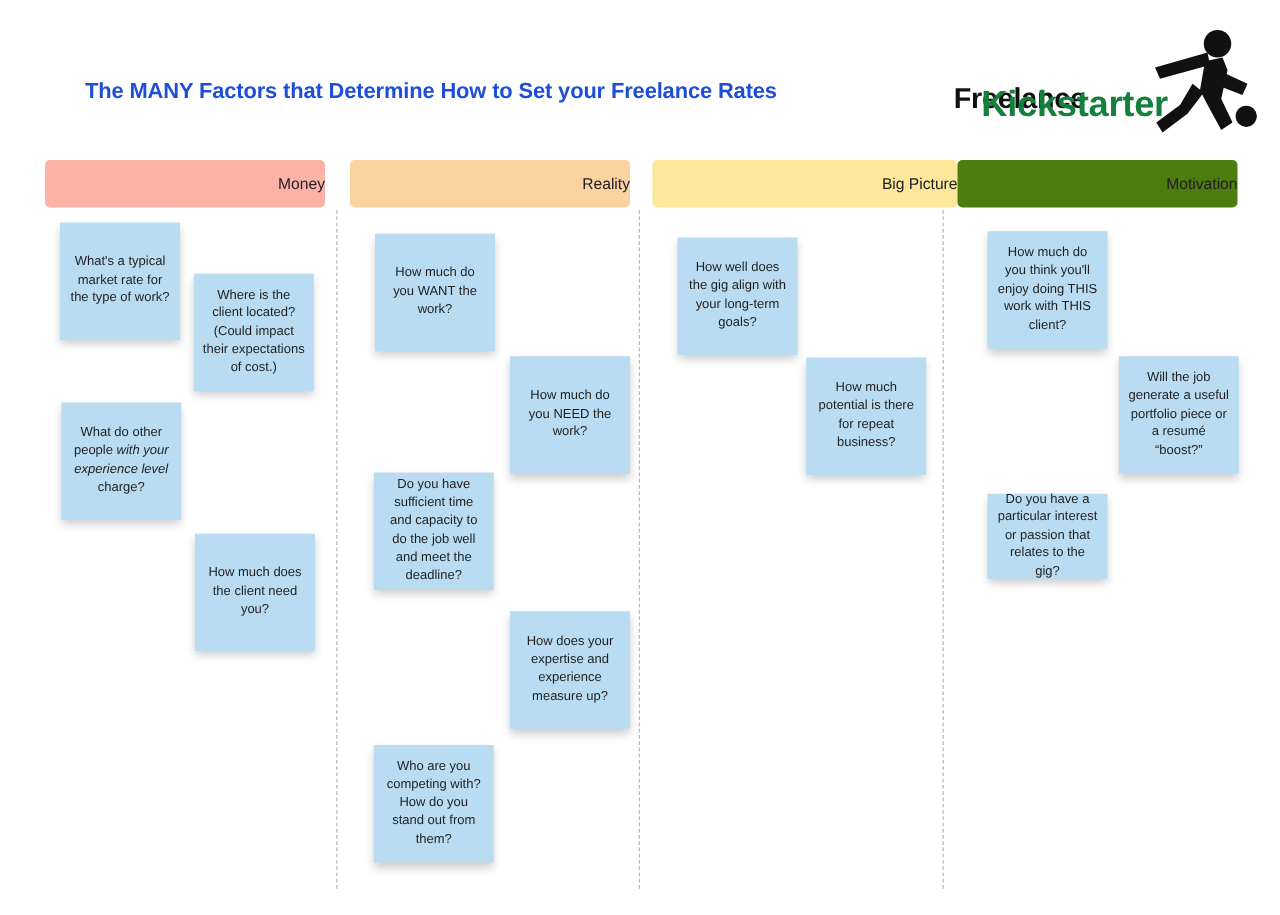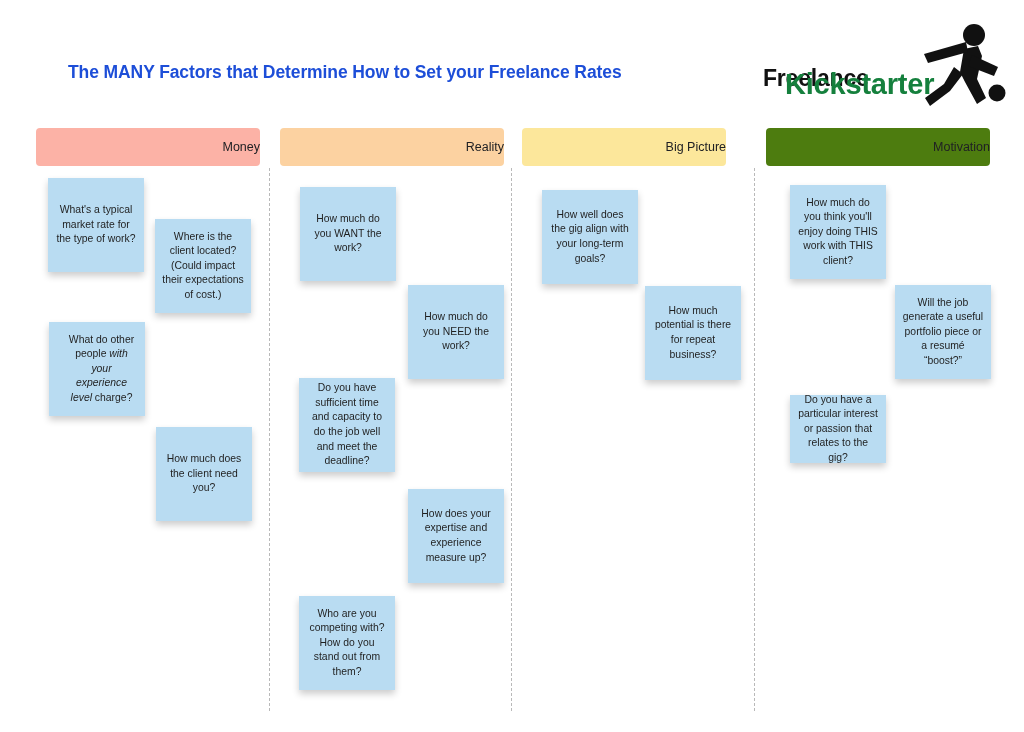--- a/index.html
+++ b/index.html
@@ -121,21 +121,21 @@
     <div class="col-header" style="left: 36px; top: 128px; width: 224px; background: rgb(252, 178, 166);">
       <span>Money</span>
     </div>
     <div class="divider" style="left: 269px;"></div>
     <div class="note" style="left: 48px; top: 178px; width: 96px; height: 94px; background: rgb(185, 220, 242);">
       <div>What's a typical market rate for the type of work?</div>
     </div>
     <div class="note" style="left: 155px; top: 219px; width: 96px; height: 94px; background: rgb(185, 220, 242);">
       <div>Where is the client located? (Could impact their expectations of cost.)</div>
     </div>
-    <div class="note" style="left: 49px; top: 322px; width: 96px; height: 94px; background: rgb(185, 220, 242); padding-left: 16px;">
+    <div class="note" style="left: 49px; top: 322px; width: 96px; height: 94px; background: rgb(185, 220, 242);">
       <div>What do other people <span class="it">with your experience level</span> charge?</div>
     </div>
     <div class="note" style="left: 156px; top: 427px; width: 96px; height: 94px; background: rgb(185, 220, 242);">
       <div>How much does the client need you?</div>
     </div>
     <div class="col-header" style="left: 280px; top: 128px; width: 224px; background: rgb(252, 210, 161);">
       <span>Reality</span>
     </div>
     <div class="divider" style="left: 511px;"></div>
     <div class="note" style="left: 300px; top: 187px; width: 96px; height: 94px; background: rgb(185, 220, 242);">
@@ -146,21 +146,21 @@
     </div>
     <div class="note" style="left: 299px; top: 378px; width: 96px; height: 94px; background: rgb(185, 220, 242);">
       <div>Do you have sufficient time and capacity to do the job well and meet the deadline?</div>
     </div>
     <div class="note" style="left: 408px; top: 489px; width: 96px; height: 94px; background: rgb(185, 220, 242);">
       <div>How does your expertise and experience measure up?</div>
     </div>
     <div class="note" style="left: 299px; top: 596px; width: 96px; height: 94px; background: rgb(185, 220, 242);">
       <div>Who are you competing with? How do you stand out from them?</div>
     </div>
-    <div class="col-header" style="left: 522px; top: 128px; width: 204px; background: rgb(252, 231, 155);">
+    <div class="col-header" style="left: 522px; top: 128px; width: 244px; background: rgb(252, 231, 155);">
       <span>Big Picture</span>
     </div>
     <div class="divider" style="left: 754px;"></div>
     <div class="note" style="left: 542px; top: 190px; width: 96px; height: 94px; background: rgb(185, 220, 242);">
       <div>How well does the gig align with your long-term goals?</div>
     </div>
     <div class="note" style="left: 645px; top: 286px; width: 96px; height: 94px; background: rgb(185, 220, 242);">
       <div>How much potential is there for repeat business?</div>
     </div>
     <div class="col-header" style="left: 766px; top: 128px; width: 224px; background: #4d7c0f;">

